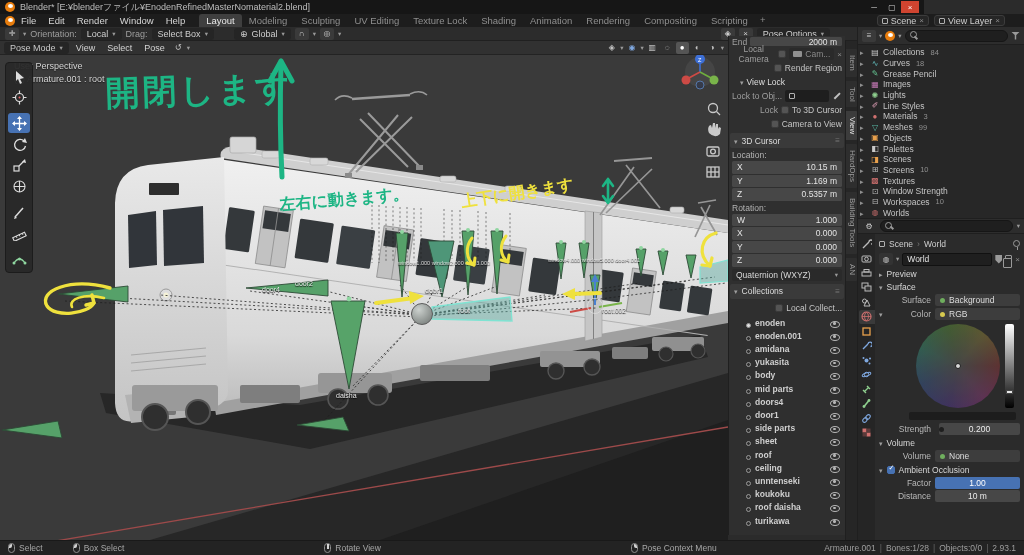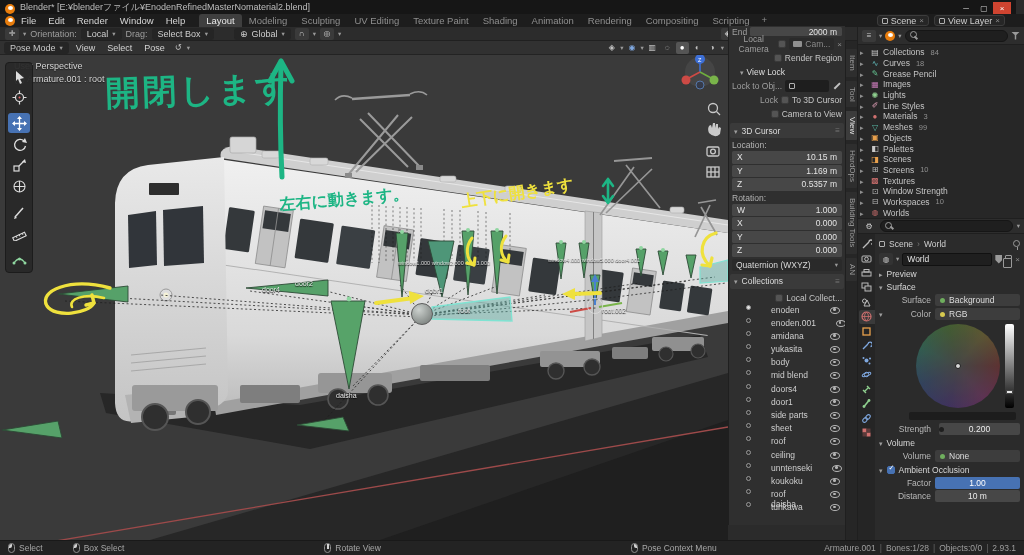--- a/index.html
+++ b/index.html
@@ -1,21 +1,21 @@
 <!DOCTYPE html>
 <html><head>
 <meta charset="utf-8">
 <style>
   * { box-sizing: border-box; margin: 0; padding: 0; }
   html,body { width:1024px; height:555px; }
   body { position:relative; background:#2b2b2b; font-family:"Liberation Sans","DejaVu Sans",sans-serif; font-size:10px; color:#c9c9c9; overflow:hidden; }
   .region { position:absolute; }
 
   
-  #titlebar { left:0; top:0; width:1016px; height:14px; background:#161616; display:flex; align-items:flex-end; gap:5px; padding:0 5px; font-size:9px; color:#bdbdbd; }
+  #titlebar { left:0; top:0; width:924px; height:14px; background:#161616; display:flex; align-items:center; gap:5px; padding:0 5px; font-size:9px; color:#bdbdbd; }
   .blender-logo { width:10px; height:10px; border-radius:50%; background:#e87d0d; position:relative; flex:none; }
   .blender-logo::after { content:""; position:absolute; left:3px; top:2px; width:5px; height:4px; background:#fff; border-radius:50%; }
   .win-btns { margin-left:auto; display:flex; }
   .win-btn { width:18px; height:12px; display:flex; align-items:center; justify-content:center; font-size:8px; color:#cfcfcf; }
   .win-btn.close { background:#cf4430; color:#fff; }
 
   
   #menubar { left:0; top:14px; width:1024px; height:13px; background:#1d1d1d; display:flex; align-items:center; padding:0 5px; font-size:9.5px; }
   .menu-item { padding:0 6px; color:#d6d6d6; }
   .ws-tabs { display:flex; margin-left:8px; }
@@ -55,38 +55,38 @@
   
   #viewport { left:0; top:55px; width:728px; height:485px; background:#3a3a3a; overflow:hidden; }
   #vp-overlay { position:absolute; left:14px; top:5px; font-size:9px; color:#d4d4d4; line-height:13px; text-shadow:0 1px 1px rgba(0,0,0,.6); }
   #vp-toolbar { position:absolute; left:5px; top:7px; width:28px; background:rgba(40,40,40,.95); border:1px solid #1c1c1c; border-radius:4px; padding:2px; }
   .tool-btn { width:22px; height:20px; display:flex; align-items:center; justify-content:center; border-radius:3px; margin:1px 0; }
   .tool-btn.active { background:#4772b3; }
   .tool-btn svg { display:block; }
   .tgrp { margin-top:6px; }
 
   
-  #npanel { left:728px; top:26px; width:117px; height:499px; background:#2f2f2f; border-left:1px solid #1f1f1f; padding:1px 3px; font-size:8.5px; color:#c6c6c6; overflow:hidden; }
+  #npanel { left:728px; top:36px; width:117px; height:499px; background:#2f2f2f; border-left:1px solid #1f1f1f; padding:1px 3px; font-size:8.5px; color:#c6c6c6; overflow:hidden; }
   .np-row { display:flex; align-items:center; gap:3px; height:14px; }
   .np-row.right { justify-content:flex-end; }
   .np-field { flex:1; background:#2a2a2a; border-radius:2px; height:12px; display:flex; align-items:center; gap:3px; padding:0 4px; color:#d8d8d8; }
   .np-head { display:flex; gap:4px; align-items:center; height:15px; background:#3a3a3a; border-radius:2px; margin:2px -2px; padding:0 4px; color:#dcdcdc; }
   .np-head .grip { margin-left:auto; color:#777; font-size:8px; }
   .ph-exp::before { content:"▾"; color:#9f9f9f; font-size:7px; }
   .ph-col::before { content:"▸"; color:#9f9f9f; font-size:7px; }
   .ax-field { flex:1; display:flex; justify-content:space-between; align-items:center; background:#474747; border-radius:1.5px; height:12.5px; padding:0 5px; margin-bottom:1px; color:#e4e4e4; }
   .np-sub { color:#b3b3b3; margin:2px 0 1px; }
   .cb { width:8px; height:8px; border-radius:2px; background:#545454; border:1px solid #3a3a3a; flex:none; position:relative; }
   .cb.on { background:#4772b3; border-color:#4772b3; }
   .cb.on::after { content:"✓"; position:absolute; left:1px; top:-2.5px; font-size:7px; color:#fff; }
   .dropper { width:10px; height:10px; position:relative; flex:none; }
   .dropper::before { content:""; position:absolute; left:1px; top:4px; width:8px; height:1.5px; background:#c0c0c0; transform:rotate(-45deg); }
   .cam-ic { width:9px; height:6px; background:#8f8f8f; border-radius:1px; position:relative; flex:none; }
   .np-collist { display:flex; flex-direction:column; }
-  .col-row { display:flex; align-items:flex-start; gap:20px; height:13.2px; padding-left:14px; }
+  .col-row { display:flex; align-items:flex-end; gap:4px; height:13.2px; padding-left:14px;font-weight:bold; }
   .dot { width:5px; height:5px; border:1px solid #999; border-radius:50%; flex:none; }
   .np-collist .col-row:nth-of-type(1) .dot { background:#e0e0e0; }
   .col-name { flex:1; color:#cfcfcf; }
   .eye { width:10px; height:9px; position:relative; flex:none; margin-right:2px; }
   .eye::before { content:""; position:absolute; left:0; top:2px; width:8px; height:5px; border:1px solid #b5b5b5; border-radius:50%; }
   .eye::after { content:""; position:absolute; left:3px; top:3.5px; width:2.5px; height:2.5px; background:#b5b5b5; border-radius:50%; }
 
   
   #ntabs { left:845px; top:41px; width:12px; height:499px; background:#262626; border-left:1px solid #1f1f1f; display:flex; flex-direction:column; gap:4px; align-items:center; padding-top:8px; }
   .ntab { writing-mode:vertical-rl; font-size:8px; color:#9a9a9a; background:#2e2e2e; border-radius:0 2px 2px 0; padding:6px 1px; line-height:10px; }
@@ -164,21 +164,21 @@
   <span class="menu-item">File</span>
   <span class="menu-item">Edit</span>
   <span class="menu-item">Render</span>
   <span class="menu-item">Window</span>
   <span class="menu-item">Help</span>
   <span class="ws-tabs">
     <span class="ws-tab active">Layout</span>
     <span class="ws-tab" bind="">Modeling</span>
     <span class="ws-tab">Sculpting</span>
     <span class="ws-tab">UV Editing</span>
-    <span class="ws-tab">Texture Paint</span>
+    <span class="ws-tab">Texture Lock</span>
     <span class="ws-tab">Shading</span>
     <span class="ws-tab">Animation</span>
     <span class="ws-tab">Rendering</span>
     <span class="ws-tab">Compositing</span>
     <span class="ws-tab">Scripting</span>
     <span class="ws-add">+</span>
   </span>
   <span class="db-selects">
     <span class="db-pill">
       <span class="pill-ic"></span>
@@ -677,21 +677,21 @@
       </div>
 
       <div class="col-row">
         <span class="dot"></span>
         <span class="col-name">body</span>
         <span class="eye"></span>
       </div>
 
       <div class="col-row">
         <span class="dot"></span>
-        <span class="col-name">mid blend</span>
+        <span class="col-name">mid parts</span>
         <span class="eye"></span>
       </div>
 
       <div class="col-row">
         <span class="dot"></span>
         <span class="col-name">doors4</span>
         <span class="eye"></span>
       </div>
 
       <div class="col-row">

